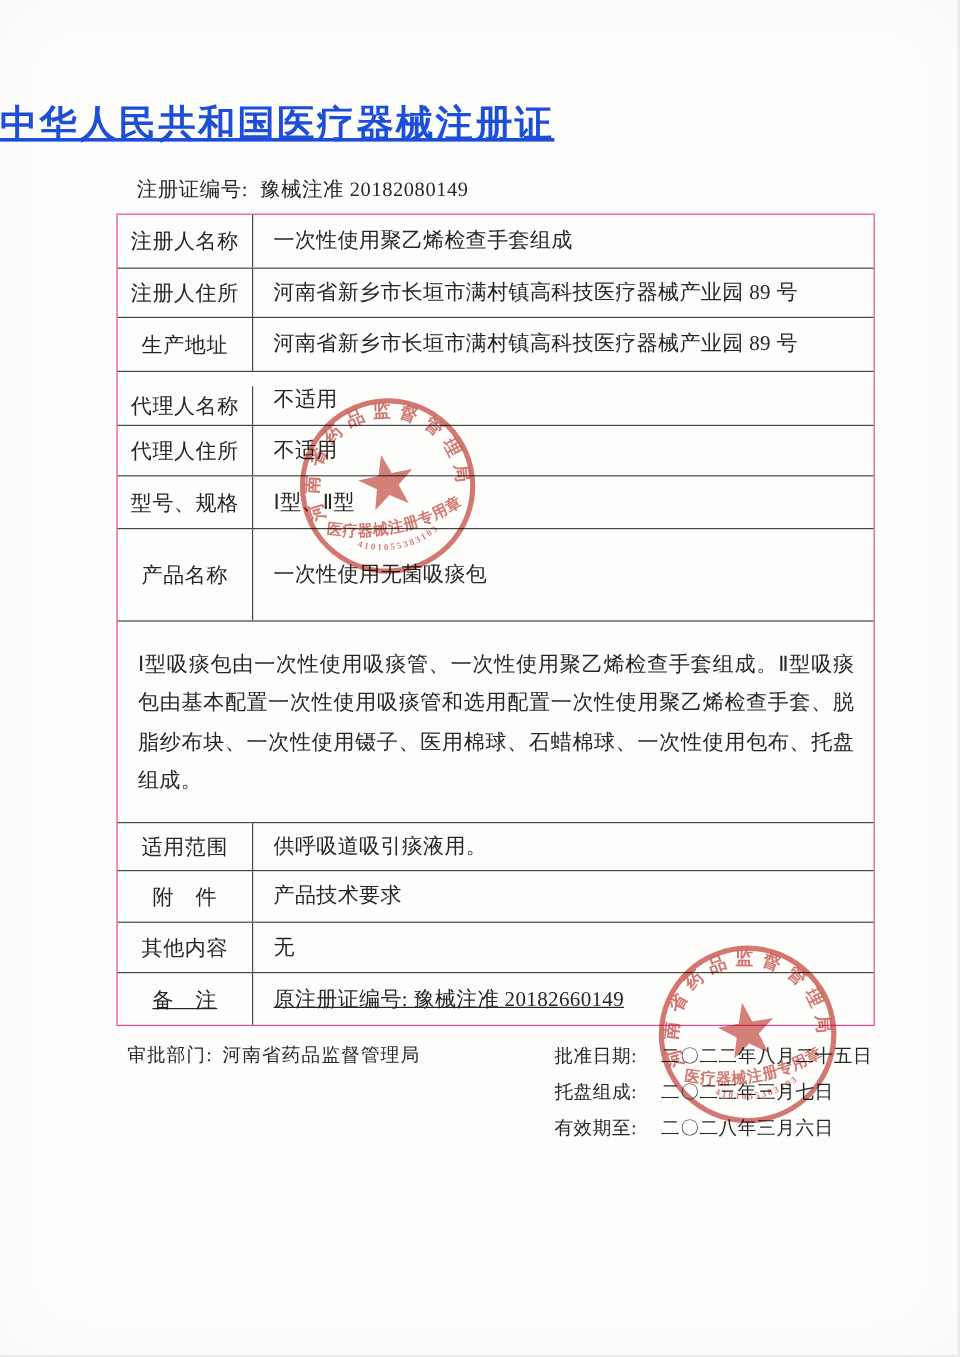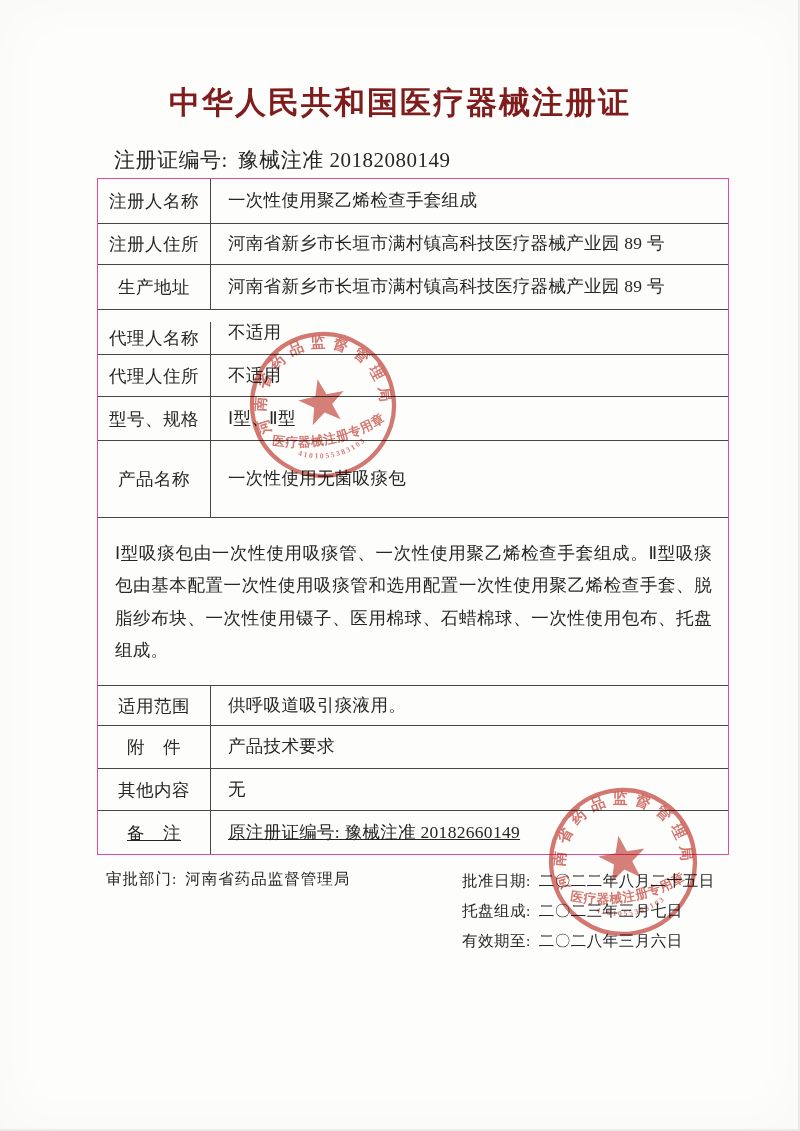--- a/index.html
+++ b/index.html
@@ -13,31 +13,31 @@
     margin: 0 auto;
     background: #fdfdfc;
     color: #262626;
     overflow: hidden;
     box-shadow: inset 0 0 60px rgba(0,0,0,0.025), inset -2px -2px 0 rgba(0,0,0,0.06);
   }
 
   .doc-title {
     position: absolute;
     top: 82px; left: 0; right: 0;
-    text-align: center;
     font-size: 31px;
     font-weight: 700;
     letter-spacing: 2px;
-    color: #7f1d1d;
+    color: #1d4ed8;
+    text-decoration: underline;
   }
 
   .cert-line {
     position: absolute;
     top: 146px; left: 114px;
-    font-size: 21px;
+    font-size: 17px;
     letter-spacing: 0.5px;
     font-family: Liberation Serif, serif;
   }
   .cert-line .lbl { margin-right: 10px; }
 
   .cert-table {
     position: absolute;
     top: 178px; left: 97px;
     width: 632px;
     border: 1px solid #ec4899;
@@ -88,21 +88,21 @@
   }
   .footer-dept .lbl { margin-right: 8px; }
 
   .footer-dates {
     position: absolute;
     top: 866px; left: 462px;
     font-size: 15.5px;
     letter-spacing: 0.5px;
   }
   .footer-dates .date-line { height: 30px; line-height: 30px; white-space: nowrap; }
-  .footer-dates .lbl { margin-right: 8px; }
+  .footer-dates .lbl { margin-right: 20px; }
 
   .seal {
     position: absolute;
     mix-blend-mode: multiply;
     opacity: 0.88;
     pointer-events: none;
   }
   .seal-1 { top: 329px; left: 247px; width: 152px; height: 152px; }
   .seal-2 { top: 785px; left: 546px; width: 154px; height: 154px; }
   .seal svg { width: 100%; height: 100%; }

